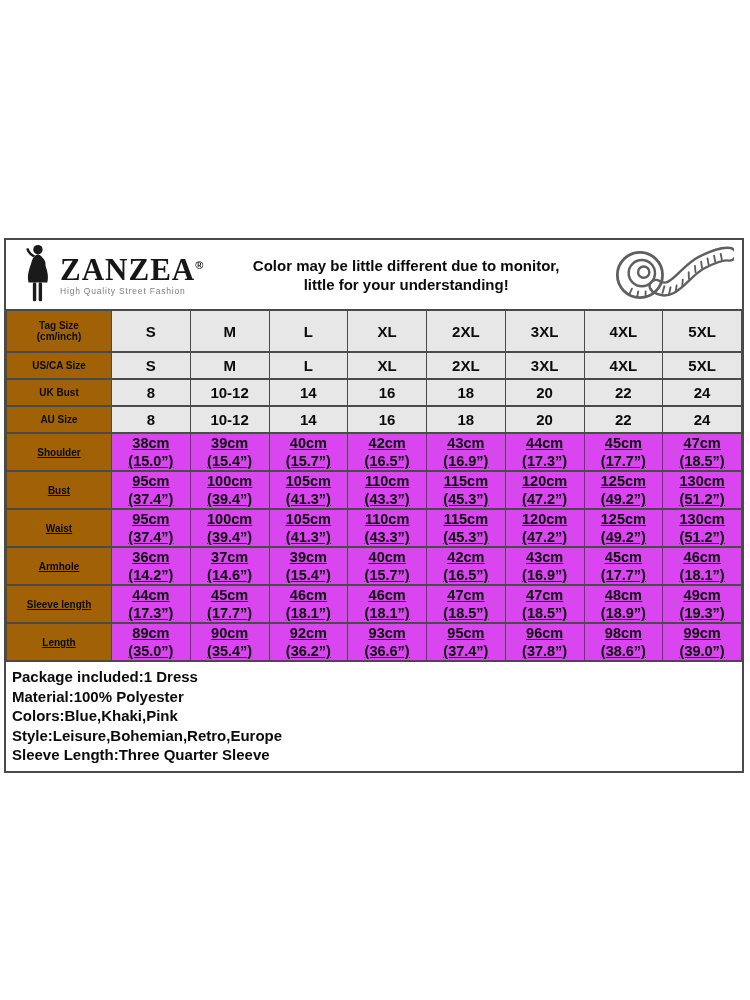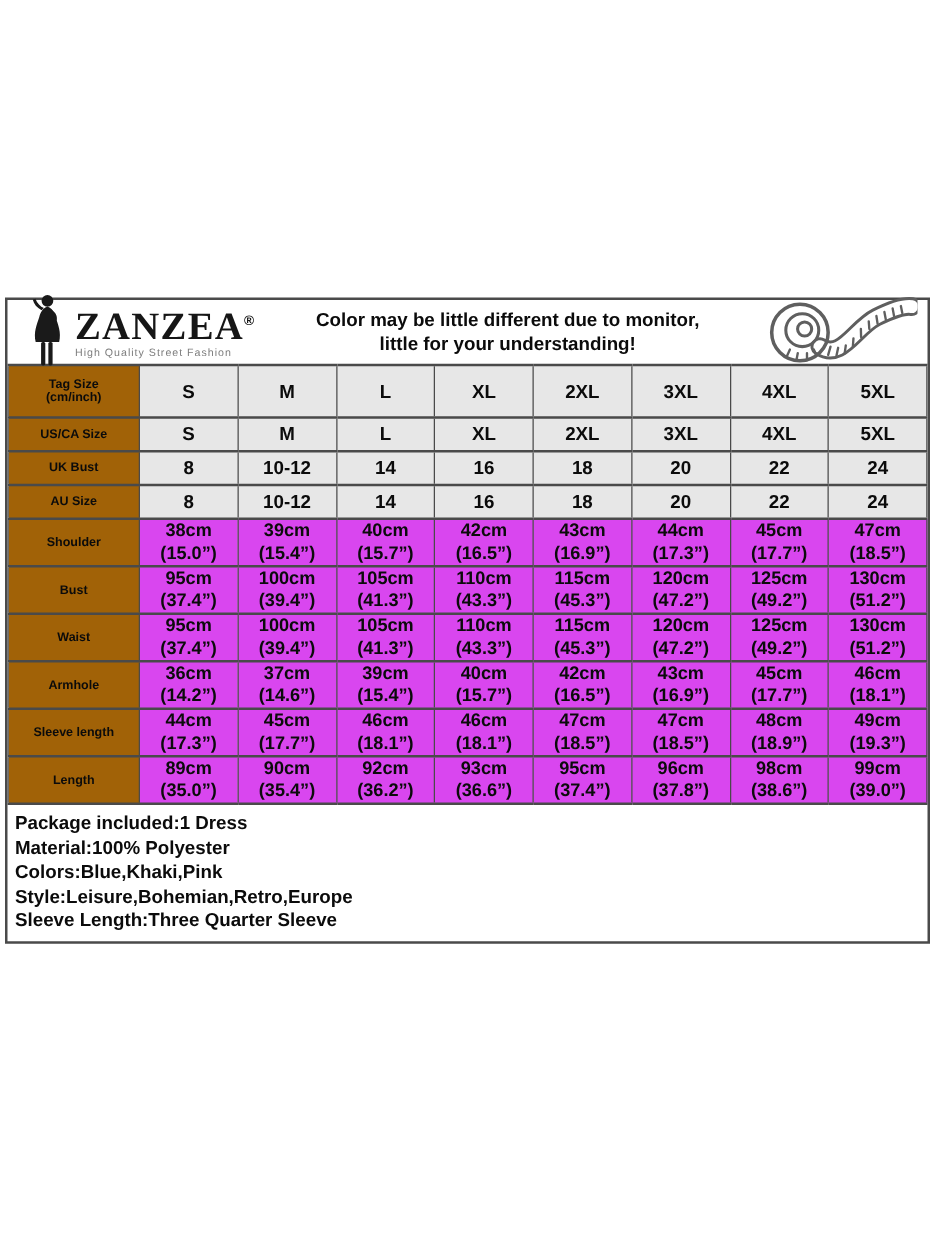--- a/index.html
+++ b/index.html
@@ -1,39 +1,39 @@
 <!DOCTYPE html>
 <html><head>
 <meta charset="utf-8">
 <style>
   html,body{margin:0;padding:0;background:#ffffff;}
   .page{position:relative;width:750px;height:1000px;background:#ffffff;overflow:hidden;
         font-family:"Liberation Sans",sans-serif;color:#0b0b0b;}
   .sheet{position:absolute;left:4px;top:238px;width:740px;border:2px solid #4a4a4a;background:#fff;box-sizing:border-box;}
 
   
-  .hdr{display:flex;align-items:center;justify-content:space-between;height:51px;padding:0 8px 0 12px;box-sizing:border-box;}
+  .hdr{display:flex;align-items:center;justify-content:space-between;height:69px;padding:0 8px 0 12px;box-sizing:border-box;}
   .logo{display:flex;align-items:center;gap:4px;min-width:180px;}
   .logo-txt{line-height:1;}
   .logo-name{font-family:"Liberation Serif",serif;font-weight:700;font-size:31px;letter-spacing:1px;color:#161616;}
   .logo-reg{font-size:11px;vertical-align:super;font-family:"Liberation Sans",sans-serif;font-weight:700;}
   .logo-tag{font-size:8.5px;color:#7d7d7d;letter-spacing:0.8px;margin-top:2px;}
   .disclaimer{flex:1;text-align:center;font-weight:700;font-size:15px;line-height:19px;padding:0 4px;}
   .tape{width:126px;flex:0 0 auto;}
 
   
   table.sizes{border-collapse:collapse;width:100%;table-layout:fixed;}
   table.sizes td{border:2px solid #4a4a4a;border-left-width:1.5px;border-right-width:1.5px;
                  text-align:center;vertical-align:middle;font-weight:700;padding:0;}
   td.label-cell{background:#a16207;font-size:10px;}
   td.size-cell{background:#e7e7e7;font-size:15px;}
   td.measure-cell{background:#d946ef;font-size:14.5px;line-height:18px;}
   tr.r-size{height:27px;}
   tr.r-tall{height:42px;}
-  tr.r-measure{height:38px;}
+  tr.r-measure{height:38px;text-decoration:underline;}
 
   
   .foot{padding:5px 6px 6px 6px;font-weight:700;font-size:15px;line-height:19.6px;}
 </style>
 </head>
 <body>
 
 <div class="page">
   <div class="sheet">
 

